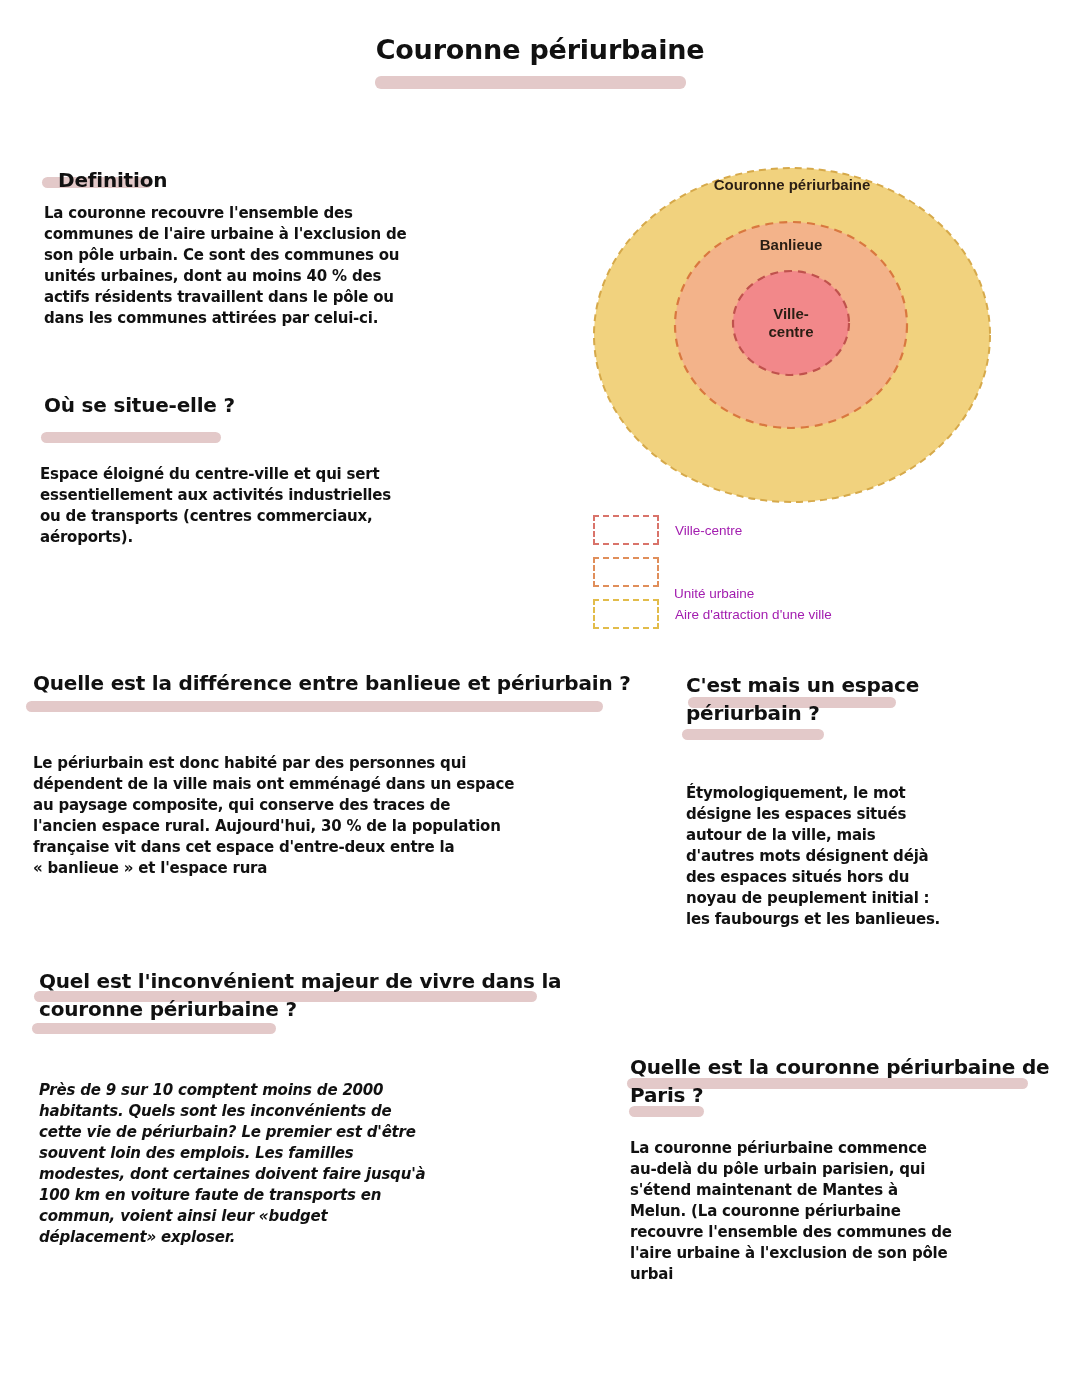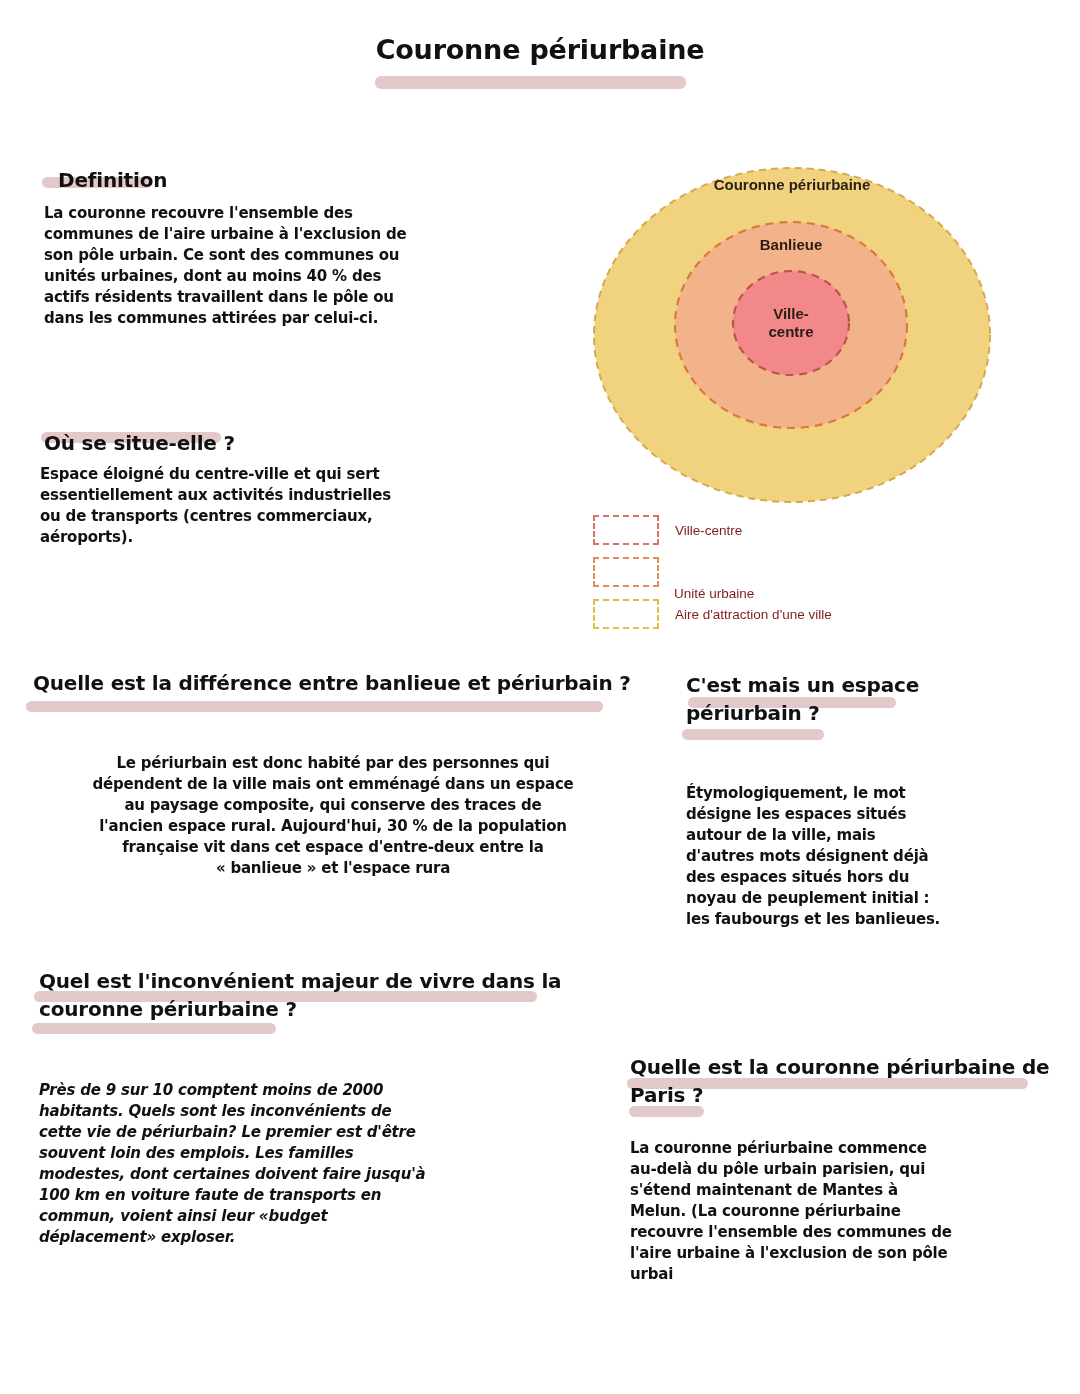--- a/index.html
+++ b/index.html
@@ -6,39 +6,39 @@
     body { width: 1080px; height: 1394px; position: relative; overflow: hidden;
            font-family: "DejaVu Sans", sans-serif; color: #111; }
     .hand { font-family: "DejaVu Sans", sans-serif; font-weight: bold; letter-spacing: -0.2px; }
     .abs { position: absolute; }
     .title { left: 0; width: 1080px; top: 34px; text-align: center; font-size: 27px; }
     .hl { position: absolute; height: 11px; border-radius: 6px; background: #e3c9c9; }
     .h2 { font-size: 20px; line-height: 28px; }
     .p { font-size: 15px; line-height: 21px; white-space: pre-line; }
     .diag-label { font-family: "Liberation Sans", sans-serif; font-weight: bold; font-size: 15px; color: #2a1e14; text-align: center; }
     .legend-box { position: absolute; width: 66px; height: 30px; border: 2px dashed; box-sizing: border-box; }
-    .legend-text { position: absolute; font-family: "Liberation Sans", sans-serif; font-size: 13.5px; color: #7f1d1d; }
+    .legend-text { position: absolute; font-family: "Liberation Sans", sans-serif; font-size: 13.5px; color: #a21caf; }
   </style>
 </head>
 <body>
 
 <div class="abs title hand">Couronne périurbaine</div>
 <div class="hl" style="left:375px; top:76px; width:311px; height:13px;"></div>
 
 <div class="hl" style="left:42px; top:177px; width:110px;"></div>
 <div class="abs hand h2" style="left:58px; top:146px;margin-top:20px;">Definition</div>
 <div class="abs hand p" style="left:44px; top:203px; width:470px;">La couronne recouvre l'ensemble des
 communes de l'aire urbaine à l'exclusion de
 son pôle urbain. Ce sont des communes ou
 unités urbaines, dont au moins 40 % des
 actifs résidents travaillent dans le pôle ou
 dans les communes attirées par celui-ci.</div>
 
 <div class="hl" style="left:41px; top:432px; width:180px;"></div>
-<div class="abs hand h2" style="left:44px; top:429px;">Où se situe-elle ?</div>
+<div class="abs hand h2" style="left:44px; top:391px;">Où se situe-elle ?</div>
 <div class="abs hand p" style="left:40px; top:464px; width:470px;"> Espace éloigné du centre-ville et qui sert
 essentiellement aux activités industrielles
 ou de transports (centres commerciaux,
 aéroports).</div>
 
 <div class="abs" style="left:592px; top:166px; width:400px; height:340px;">
   <svg width="400" height="340" viewBox="0 0 400 340">
     <ellipse cx="200" cy="169" rx="198" ry="167" fill="#f1d27e" stroke="#d6a94a" stroke-width="2" stroke-dasharray="7 5"></ellipse>
     <ellipse cx="199" cy="159" rx="116" ry="103" fill="#f3b38a" stroke="#d9783f" stroke-width="2.2" stroke-dasharray="8 6"></ellipse>
     <ellipse cx="199" cy="157" rx="58" ry="52" fill="#f2888a" stroke="#c0524d" stroke-width="2.2" stroke-dasharray="8 6"></ellipse>
@@ -51,21 +51,21 @@
 
 <div class="legend-box" style="left:593px; top:515px; border-color:#d9736a;"></div>
 <div class="legend-text" style="left:675px; top:523px;">Ville-centre</div>
 <div class="legend-box" style="left:593px; top:557px; border-color:#e08e5a;"></div>
 <div class="legend-text" style="left:674px; top:586px;">Unité urbaine</div>
 <div class="legend-box" style="left:593px; top:599px; border-color:#e2bc4a;"></div>
 <div class="legend-text" style="left:675px; top:607px;">Aire d'attraction d'une ville</div>
 
 <div class="hl" style="left:26px; top:701px; width:577px;"></div>
 <div class="abs hand h2" style="left:33px; top:669px;">Quelle est la différence entre banlieue et périurbain ?</div>
-<div class="abs hand p" style="left:33px; top:753px; width:600px;text-align:center;">Le périurbain est donc habité par des personnes qui
+<div class="abs hand p" style="left:33px; top:753px; width:600px;">Le périurbain est donc habité par des personnes qui
 dépendent de la ville mais ont emménagé dans un espace
 au paysage composite, qui conserve des traces de
 l'ancien espace rural. Aujourd'hui, 30 % de la population
 française vit dans cet espace d'entre-deux entre la
 « banlieue » et l'espace rura</div>
 
 <div class="hl" style="left:688px; top:697px; width:208px;"></div>
 <div class="hl" style="left:682px; top:729px; width:142px;"></div>
 <div class="abs hand h2" style="left:686px; top:671px;">C'est mais un espace</div>
 <div class="abs hand h2" style="left:686px; top:699px;">périurbain ?</div>

